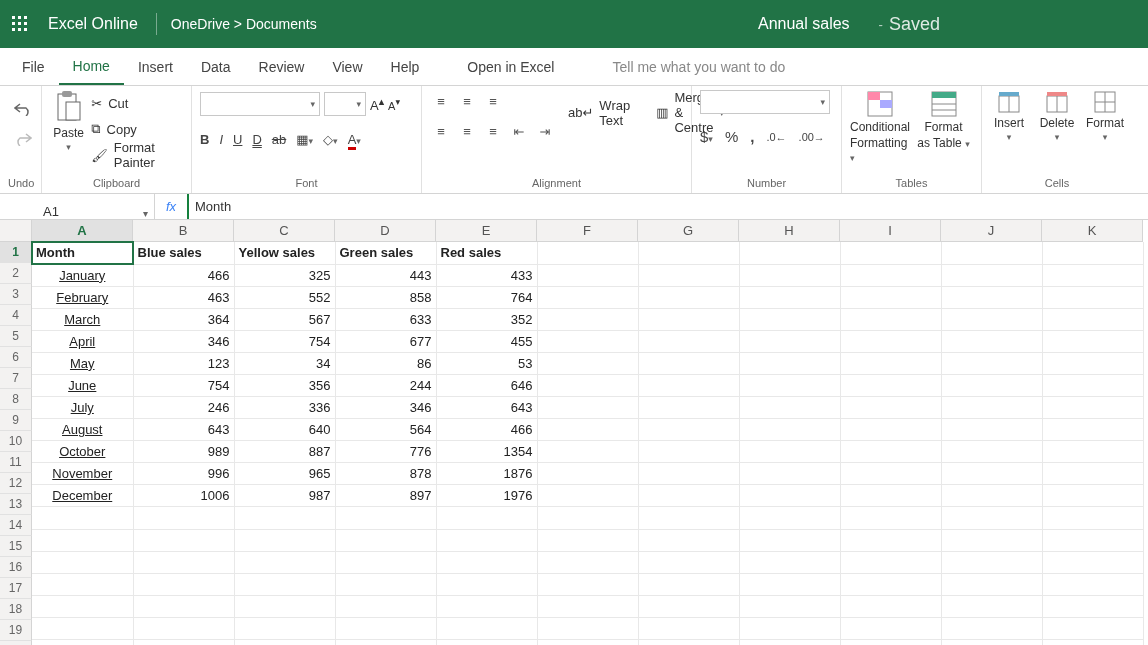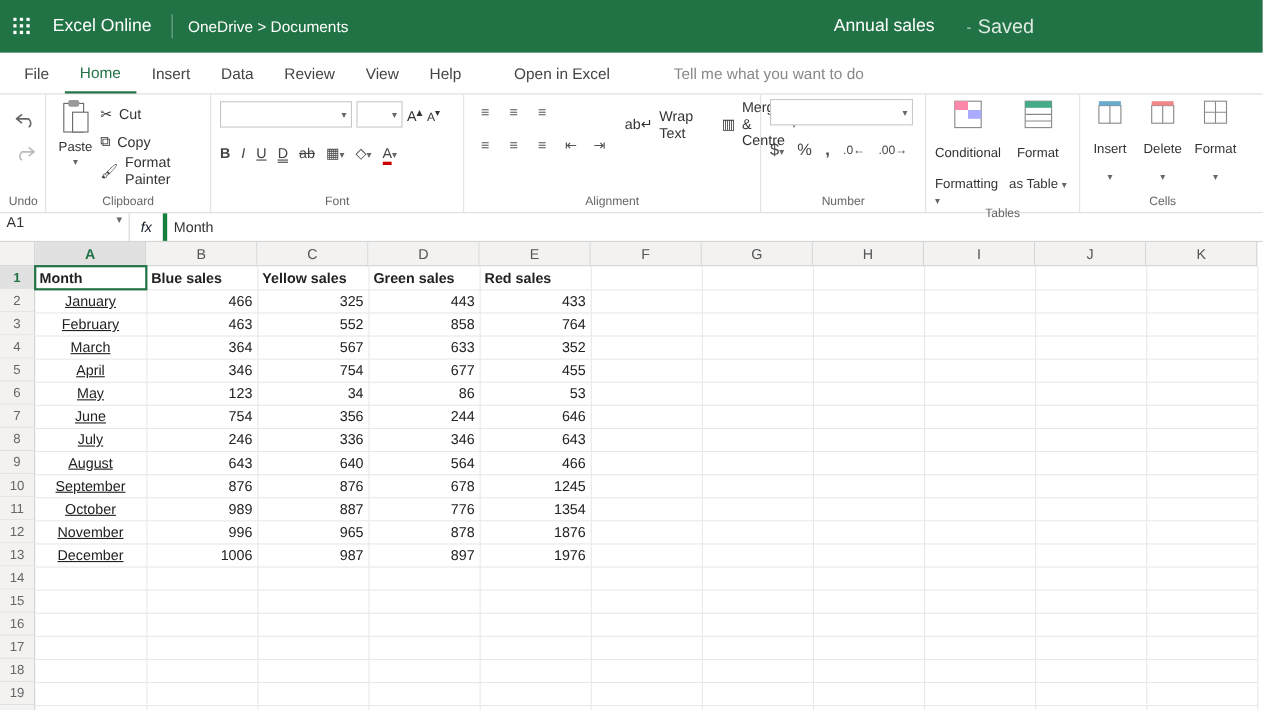--- a/index.html
+++ b/index.html
@@ -30,26 +30,26 @@
   .font-row2 { display:flex; align-items:center; gap:10px; margin-top:10px; color:#444;}
   .combo { border:1px solid #c8c8c8; height:24px; display:flex; align-items:center; padding:0 4px; font-size:13px; background:#fff; }
   .combo.wide { width:120px; justify-content:flex-end;}
   .combo.narrow { width:42px; justify-content:flex-end;}
   .combo.num { width:130px; justify-content:flex-end;}
   .align-grid { display:grid; grid-template-columns: repeat(3,22px); grid-auto-rows:22px; gap:4px;}
   .align-row2 { display:flex; gap:4px; margin-top:8px;}
   .wrap-col { display:flex; flex-direction:row; gap:26px; margin-left:8px; font-size:13px;}
   .wrap-col div { display:flex; align-items:center; gap:6px;}
   .num-row2 { display:flex; gap:12px; margin-top:10px; font-size:15px; color:#444; align-items:center;}
-  .big-btn { display:flex; flex-direction:column; align-items:center; font-size:12px; width:60px; gap:14px;}
+  .big-btn { display:flex; flex-direction:column; align-items:center; font-size:12px; width:60px; gap:2px;}
   .cells-row { display:flex; gap:10px;}
   .formula-bar { height:26px; border-bottom:1px solid #d4d4d4; display:flex; align-items:center; background:#fff;}
-  .name-box { width:118px; height:100%; border-right:1px solid #d4d4d4; display:flex; align-items:flex-start; padding:0 6px; font-size:13px;}
+  .name-box { width:118px; height:100%; border-right:1px solid #d4d4d4; display:flex; align-items:flex-end; padding:0 6px; font-size:13px;margin-left:37px;}
   .name-box span.dd { margin-left:auto; color:#666; font-size:10px;}
-  .fx { width:34px; text-align:center; font-style:italic; color:#0f172a; border-right:4px solid #15803d; height:100%; display:flex; align-items:center; justify-content:center; font-size:13px;}
+  .fx { width:34px; text-align:center; font-style:italic; color:#3b82f6; border-right:2px solid #15803d; height:100%; display:flex; align-items:center; justify-content:center; font-size:13px;}
   .formula-val { padding-left:6px; font-size:13px;}
   .corner { width:32px; height:22px; background:#f3f2f1; border-right:1px solid #d4d4d4; border-bottom:1px solid #d4d4d4;}
   .col-headers { display:flex; }
   .col-h { text-align:center; font-size:13px; color:#555; background:#f3f2f1; border-right:1px solid #d4d4d4; border-bottom:1px solid #d4d4d4; height:22px; line-height:22px;}
   .col-h.sel { background:#e1e1e1; font-weight:600; color:#217346;}
   .row-h { width:32px; text-align:center; font-size:12px; color:#666; background:#f3f2f1; border-right:1px solid #d4d4d4; border-bottom:1px solid #e1e1e1; height:21px; line-height:21px;}
   .row-h.sel { background:#e1e1e1; color:#217346; font-weight:600;}
   table.sheet { border-collapse:collapse; }
   table.sheet td { border-right:1px solid #e8e8e8; border-bottom:1px solid #e8e8e8; height:21px; padding:0 4px; font-size:13px; color:#222; white-space:nowrap; overflow:hidden;}
   td.txt { text-align:center;text-decoration:underline; }
@@ -440,33 +440,20 @@
             <td class="num wD">564</td>
             <td class="num wE">466</td>
             <td class="wF"></td>
             <td class="wG"></td>
             <td class="wH"></td>
             <td class="wI"></td>
             <td class="wJ"></td>
             <td class="wK"></td>
           </tr>
           <tr>
-            <td class="txt wA">September</td>
-            <td class="num wB">876</td>
-            <td class="num wC">876</td>
-            <td class="num wD">678</td>
-            <td class="num wE">1245</td>
-            <td class="wF"></td>
-            <td class="wG"></td>
-            <td class="wH"></td>
-            <td class="wI"></td>
-            <td class="wJ"></td>
-            <td class="wK"></td>
-          </tr>
-          <tr>
             <td class="txt wA">October</td>
             <td class="num wB">989</td>
             <td class="num wC">887</td>
             <td class="num wD">776</td>
             <td class="num wE">1354</td>
             <td class="wF"></td>
             <td class="wG"></td>
             <td class="wH"></td>
             <td class="wI"></td>
             <td class="wJ"></td>

